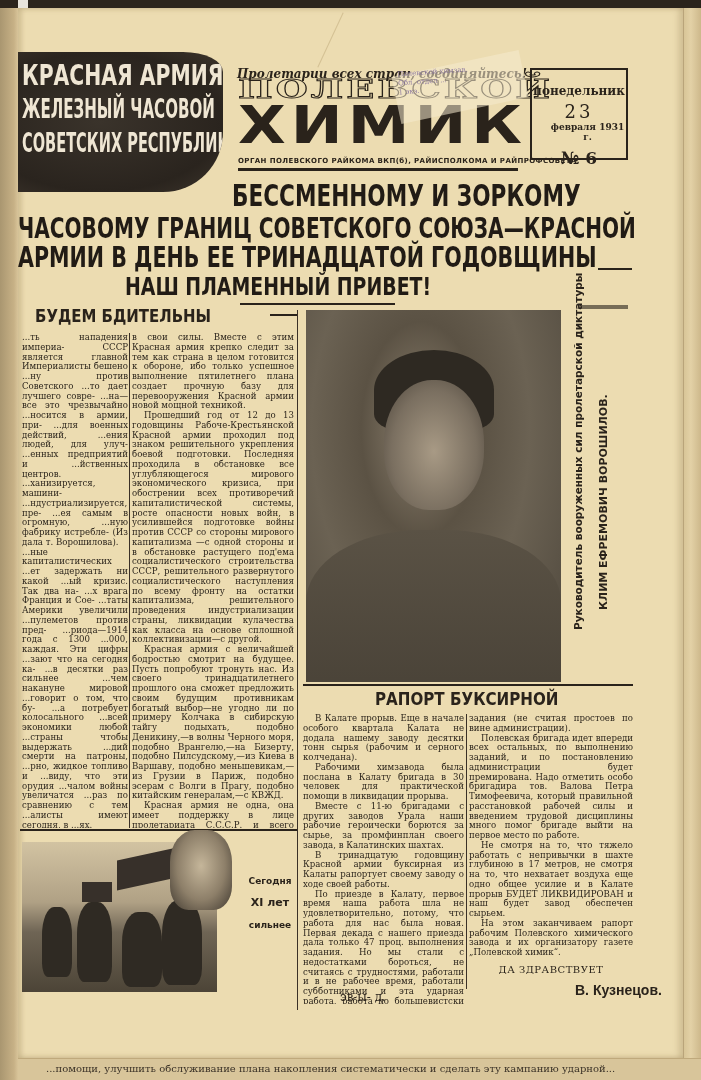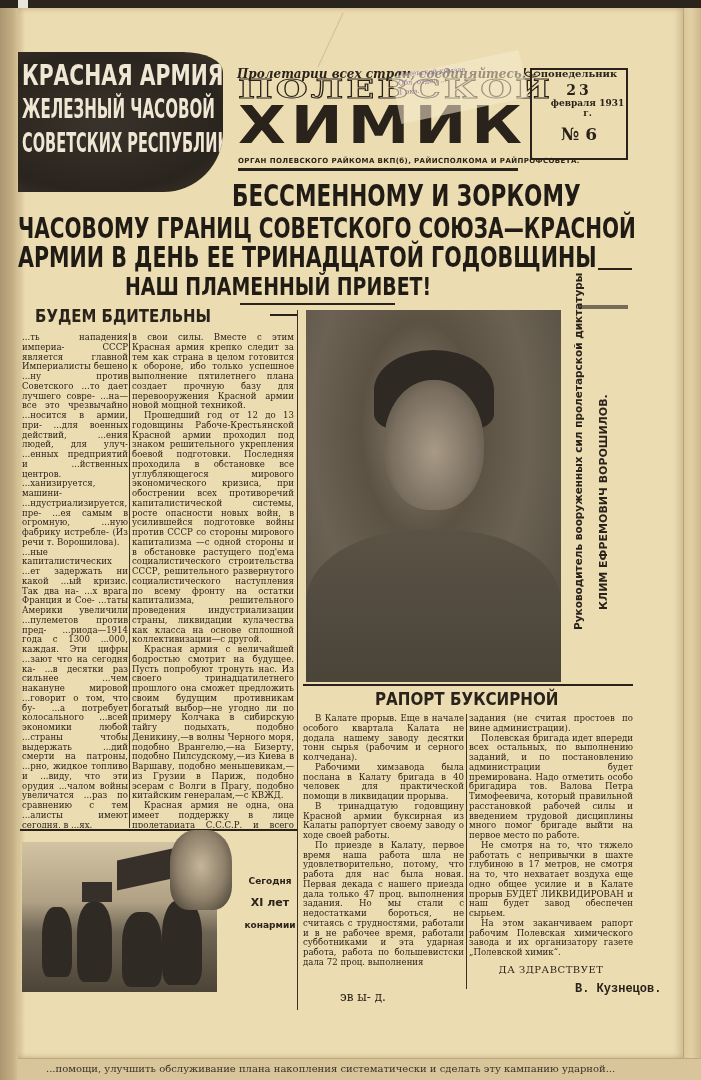--- a/index.html
+++ b/index.html
@@ -46,22 +46,22 @@
   .title2 { position: absolute; left: 238px; top: 100px; font-family: "DejaVu Sans", sans-serif; font-weight: 900; font-size: 62px; letter-spacing: 5px;
     transform: scaleY(.82) scaleX(1.0); transform-origin: left top; white-space: nowrap; line-height: 62px; }
   .organ { position: absolute; left: 238px; top: 157px; font-family: "DejaVu Sans", sans-serif; font-size: 7px; font-weight: bold; white-space: nowrap; letter-spacing: .4px; }
   .mast-rule { position: absolute; left: 238px; top: 168px; width: 280px; height: 3px; background: #2a231b; }
   .stamp { position: absolute; left: 398px; top: 68px; color: #7e6a9a; font-size: 7px; line-height: 9px; transform: rotate(-4deg); opacity: .85; white-space: nowrap; }
   .tape { position: absolute; left: 395px; top: 63px; width: 130px; height: 48px; background: rgba(245,235,205,.55); transform: rotate(-12deg); }
 
   .datebox { position: absolute; left: 530px; top: 68px; width: 98px; height: 92px; border-left: 2px solid #2a231b; border-right: 2px solid #2a231b; text-align: center; }
   .datebox::before { content:""; position:absolute; left:-2px; right:-2px; top:0; height:2px; background:#2a231b; }
   .datebox::after { content:""; position:absolute; left:-2px; right:-2px; bottom:0; height:2px; background:#2a231b; }
-  .dow { font-size: 10px; font-weight: bold; margin-top: 0; }
-  .day { font-size: 14px; font-weight: bold; margin-top: 3px; letter-spacing: 3px; }
+  .dow { font-size: 12px; font-weight: bold; margin-top: 16px; }
+  .day { font-size: 18px; font-weight: normal; margin-top: 3px; letter-spacing: 3px; }
   .month { font-size: 9px; font-weight: bold; margin-top: 0px; padding-left: 17px; }
   .issue { font-size: 17px; font-weight: bold; margin-top: 6px; }
 
   
   .hl { position: absolute; font-family: "DejaVu Sans Condensed", "DejaVu Sans", sans-serif; font-weight: bold; white-space: nowrap; color: #211b15; }
   .hl1 { left: 232px; top: 178px; font-size: 30px; transform: scaleX(.80); transform-origin: left; }
   .hl2 { left: 18px; top: 211px; font-size: 29px; transform: scaleX(.77); transform-origin: left; }
   .hl3 { left: 18px; top: 240px; font-size: 29px; transform: scaleX(.79); transform-origin: left; }
   .hl4 { left: 125px; top: 272px; font-size: 25px; font-weight: 900; transform: scaleX(.84); transform-origin: left; }
   .rule { position: absolute; background: #2a231b; }
@@ -84,21 +84,21 @@
   .portrait .body { position: absolute; left: 0; top: 220px; width: 255px; height: 160px; border-radius: 45% 45% 0 0; background: linear-gradient(180deg,#5a5245,#4a4338); }
   .caption-v { position: absolute; left: 572px; top: 630px; transform: rotate(-90deg); transform-origin: left top; white-space: nowrap; font-family: "DejaVu Sans", sans-serif; font-weight: bold; }
   .cv1 { font-size: 10.5px; }
   .cv2 { position: absolute; left: 597px; top: 610px; transform: rotate(-90deg); transform-origin: left top; white-space: nowrap; font-family: "DejaVu Sans", sans-serif; font-weight: 900; font-size: 11px; }
 
   
   .rap-title { position: absolute; left: 375px; top: 688px; font-family: "DejaVu Sans", sans-serif; font-weight: 900; font-size: 18px; white-space: nowrap; transform: scaleX(.84); transform-origin: left; }
   .c3 { left: 303px; top: 714px; width: 161px; height: 290px; }
   .c4 { left: 469px; top: 714px; width: 164px; height: 260px; }
   .c4 .cheer { text-indent: 0; text-align: center; font-size: 10px; line-height: 11px; margin-top: 6px; letter-spacing: .5px; }
-  .signature { position: absolute; left: 575px; top: 982px; font-family: Liberation Mono, monospace; font-weight: bold; font-size: 12px; white-space: nowrap; }
+  .signature { position: absolute; left: 575px; top: 982px; font-family: Liberation Sans, sans-serif; font-weight: bold; font-size: 14px; white-space: nowrap; }
 
   
   .cavalry { position: absolute; left: 22px; top: 842px; width: 195px; height: 150px; background: linear-gradient(180deg,#d2c3a2 0%, #b0a185 40%, #6f6555 60%, #4c4437 100%); overflow: hidden; }
   .cavalry .flag { position: absolute; background: #37302a; }
   .cavalry .rider { position: absolute; background: #2f2a23; border-radius: 40% 40% 20% 20%; }
   .budyonny { position: absolute; left: 170px; top: 830px; width: 62px; height: 80px; border-radius: 40% 40% 30% 30%;
     background: radial-gradient(ellipse at 50% 45%, #c5b69a 0%, #8d7f69 55%, #3f382f 100%); }
   .konarmia { position: absolute; left: 240px; top: 870px; width: 60px; text-align: center; font-family: "DejaVu Sans", sans-serif; font-weight: bold; font-size: 9px; line-height: 22px; }
 
   .bottom-text { position: absolute; left: 46px; top: 1063px; font-size: 10px; white-space: nowrap; color: #3a3126; }
@@ -144,21 +144,21 @@
 <div class="hl hl3">АРМИИ В ДЕНЬ ЕЕ ТРИНАДЦАТОЙ ГОДОВЩИНЫ</div>
 <div class="rule" style="left:598px;top:268px;width:34px;height:2px;"></div>
 <div class="hl hl4">НАШ ПЛАМЕННЫЙ ПРИВЕТ!</div>
 <div class="rule" style="left:240px;top:303px;width:155px;height:2px;"></div>
 <div class="rule" style="left:270px;top:314px;width:28px;height:2px;"></div>
 <div class="rule" style="left:578px;top:305px;width:50px;height:4px;opacity:.6;"></div>
 
 <div class="art-title">БУДЕМ БДИТЕЛЬНЫ</div>
 <div class="col c1">
   <p class="cont">...ть нападения империа- СССР является главной Империалисты бешено ...ну против Советского ...то дает лучшего совре- ...на—все это чрезвычайно ...носится в армии, при- ...для военных действий, ...ения людей, для улуч- ...енных предприятий и ...йственных центров.</p>
-  <p class="cont">...ханизируется, машини- ...ндустриализируется, пре- ...ея самым в огромную, ...ную фабрику истребле- (Из речи т. Ворошилова).</p>
+  <p class="cont">...ханизируется, машини- ...ндустриализируется, пре- ...ея самым в огромную, ...ную фабрику истребле- (Из дала т. Ворошилова).</p>
   <p class="cont">...ные капиталистических ...ет задержать ни какой ...ый кризис. Так два на- ...х врага Франция и Сое- ...таты Америки увеличили ...пулеметов против пред- ...риода—1914 года с 1300 ...000, каждая. Эти цифры ...зают что на сегодня ка- ...в десятки раз сильнее ...чем накануне мировой ...говорит о том, что бу- ...а потребует колосального ...всей экономики любой ...страны чтобы выдержать ...дий смерти на патроны, ...рно, жидкое топливо и ...виду, что эти орудия ...чалом войны увеличатся ...раз по сравнению с тем ...алисты имеют сегодня, в ...ях.</p>
 
 </div>
 <div class="vrule" style="left:129px;top:333px;height:495px;"></div>
 <div class="col c2">
   <p class="cont">в свои силы. Вместе с этим Красная армия крепко следит за тем как страна в целом готовится к обороне, ибо только успешное выполнение пятилетнего плана создает прочную базу для перевооружения Красной армии новой мощной техникой.</p>
   <p>Прошедший год от 12 до 13 годовщины Рабоче-Крестьянской Красной армии проходил под знаком решительного укрепления боевой подготовки. Последняя проходила в обстановке все углубляющегося мирового экономического кризиса, при обострении всех противоречий капиталистической системы, росте опасности новых войн, в усилившейся подготовке войны против СССР со стороны мирового капитализма —с одной стороны и в обстановке растущего под'ема социалистического строительства СССР, решительного развернутого социалистического наступления по всему фронту на остатки капитализма, решительного проведения индустриализации страны, ликвидации кулачества как класса на основе сплошной коллективизации—с другой.</p>
   <p>Красная армия с величайшей бодростью смотрит на будущее. Пусть попробуют тронуть нас. Из своего тринадцатилетнего прошлого она сможет предложить своим будущим противникам богатый выбор—не угодно ли по примеру Колчака в сибирскую тайгу подыхать, подобно Деникину,—в волны Черного моря, подобно Врангелю,—на Бизерту, подобно Пилсудскому,—из Киева в Варшаву, подобно меньшевикам,—из Грузии в Париж, подобно эсерам с Волги в Прагу, подобно китайским генералам,—с КВЖД.</p>
   <p>Красная армия не одна, она имеет поддержку в лице пролетариата С.С.С.Р. и всего мира, который знает что военная опасность не миновала и который крепко готовится к обороне.</p>
 
@@ -171,43 +171,44 @@
   <div class="face"></div>
   <div class="body"></div>
 </div>
 <div class="caption-v cv1">Руководитель вооруженных сил пролетарской диктатуры</div>
 <div class="cv2">КЛИМ ЕФРЕМОВИЧ ВОРОШИЛОВ.</div>
 
 <div class="rule" style="left:303px;top:684px;width:330px;height:2px;"></div>
 <div class="rap-title">РАПОРТ БУКСИРНОЙ</div>
 <div class="col c3">
   <p>В Калате прорыв. Еще в начале особого квартала Калата не додала нашему заводу десятки тонн сырья (рабочим и серного колчедана).</p>
-  <p>Рабочими химзавода была послана в Калату бригада в 40 человек для практической помощи в ликвидации прорыва.</p>
+  <p>Рабочими химзавода была послана в Калату бригада в 30 человек для практической помощи в ликвидации прорыва.</p>
+  <p>Вместе с 11-ю бригадами с других заводов Урала наши рабочие героически борются за сырье, за промфинплан своего завода, в Калатинских шахтах.</p>
   <p>В тринадцатую годовщину Красной армии буксирная из Калаты рапортует своему заводу о ходе своей работы.</p>
   <p>По приезде в Калату, первое время наша работа шла не удовлетворительно, потому, что работа для нас была новая. Первая декада с нашего приезда дала только 47 проц. выполнения задания. Но мы стали с недостатками бороться, не считаясь с трудностями, работали и в не рабочее время, работали субботниками и эта ударная работа, работа по большевистски дала 72 проц. выполнения</p>
 </div>
 <div class="vrule" style="left:466px;top:714px;height:275px;"></div>
 <div class="col c4">
   <p class="cont">задания (не считая простоев по вине администрации).</p>
   <p>Полевская бригада идет впереди всех остальных, по выполнению заданий, и по постановлению администрации будет премирована. Надо отметить особо бригадира тов. Валова Петра Тимофеевича, который правильной расстановкой рабочей силы и введением трудовой дисциплины много помог бригаде выйти на первое место по работе.</p>
   <p>Не смотря на то, что тяжело работать с непривычки в шахте глубиною в 17 метров, не смотря на то, что нехватает воздуха еще одно общее усилие и в Калате прорыв БУДЕТ ЛИКВИДИРОВАН и наш будет завод обеспечен сырьем.</p>
-  <p>На этом заканчиваем рапорт рабочим Полевская химического завода и их организатору газете „Полевской химик“.</p>
+  <p>На этом заканчиваем рапорт рабочим Полевского химического завода и их организатору газете „Полевской химик“.</p>
   <p class="cheer">ДА ЗДРАВСТВУЕТ УДАРНИЧЕСТВО НА ВСЕХ ФРОНТАХ!</p>
 </div>
 <div class="signature">В. Кузнецов.</div>
 <div class="footer-mark">эв ы- д.</div>
 
 <div class="cavalry">
   <div class="flag" style="left:95px;top:12px;width:60px;height:30px;transform:skewY(-12deg);"></div>
   <div class="flag" style="left:60px;top:40px;width:30px;height:20px;"></div>
   <div class="rider" style="left:20px;top:65px;width:30px;height:70px;"></div>
   <div class="rider" style="left:55px;top:60px;width:35px;height:80px;"></div>
   <div class="rider" style="left:100px;top:70px;width:40px;height:75px;"></div>
   <div class="rider" style="left:140px;top:58px;width:40px;height:85px;"></div>
 </div>
 <div class="budyonny"></div>
 <div class="konarmia">
   <div>Сегодня</div>
   <div style="font-size:11px">XI лет</div>
-  <div>конармии</div>
+  <div>сильнее</div>
 </div>
 
 <div class="bottom-text">...помощи, улучшить обслуживание плана накопления систематически и сделать эту кампанию ударной...</div>
 
 </body></html>

